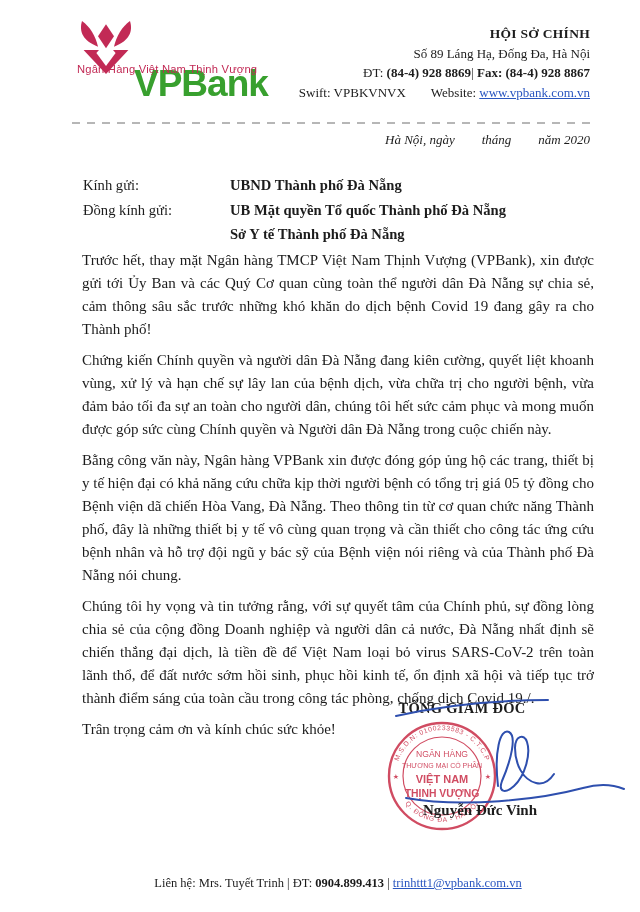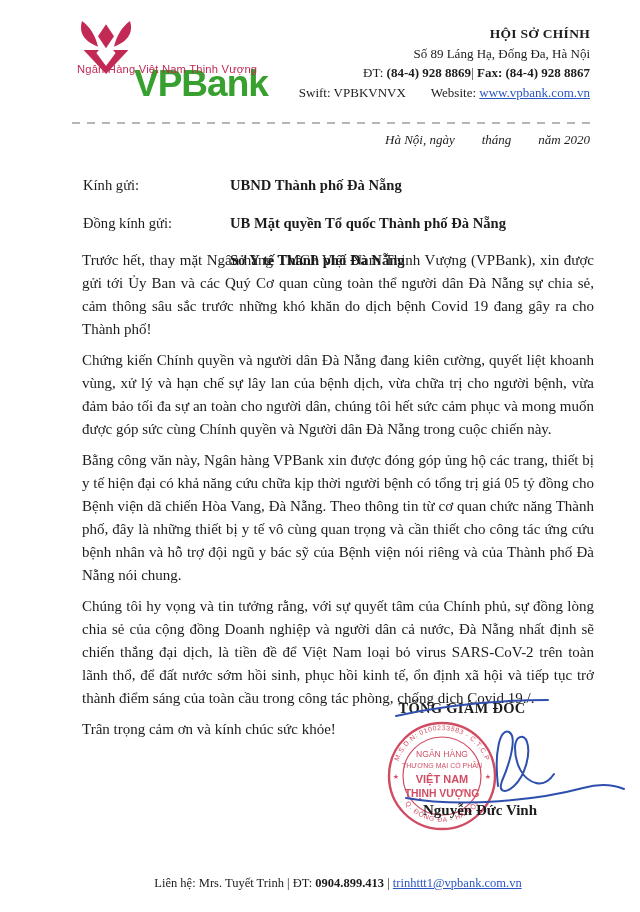--- a/index.html
+++ b/index.html
@@ -41,21 +41,21 @@
   }
   .dateline{
     position:absolute;right:50px;top:132px;
     font-style:italic;font-size:13px;white-space:nowrap;
     display:flex;gap:27px;
   }
   
   .recipients{
     position:absolute;left:83px;top:174px;width:500px;
     display:grid;grid-template-columns:110px 1fr;
-    font-size:14.6px;line-height:23.5px;row-gap:14px;
+    font-size:14.6px;line-height:23.5px;row-gap:1px;
   }
   .recipients .val{font-weight:bold;margin-left:37px;}
   
   .letter-body{
     position:absolute;left:82px;top:249px;width:512px;
     font-size:15px;line-height:23px;text-align:justify;
   }
   .letter-body p{margin:0 0 8px 0;}
   .closing{margin-top:2px;text-align:left;}
   

